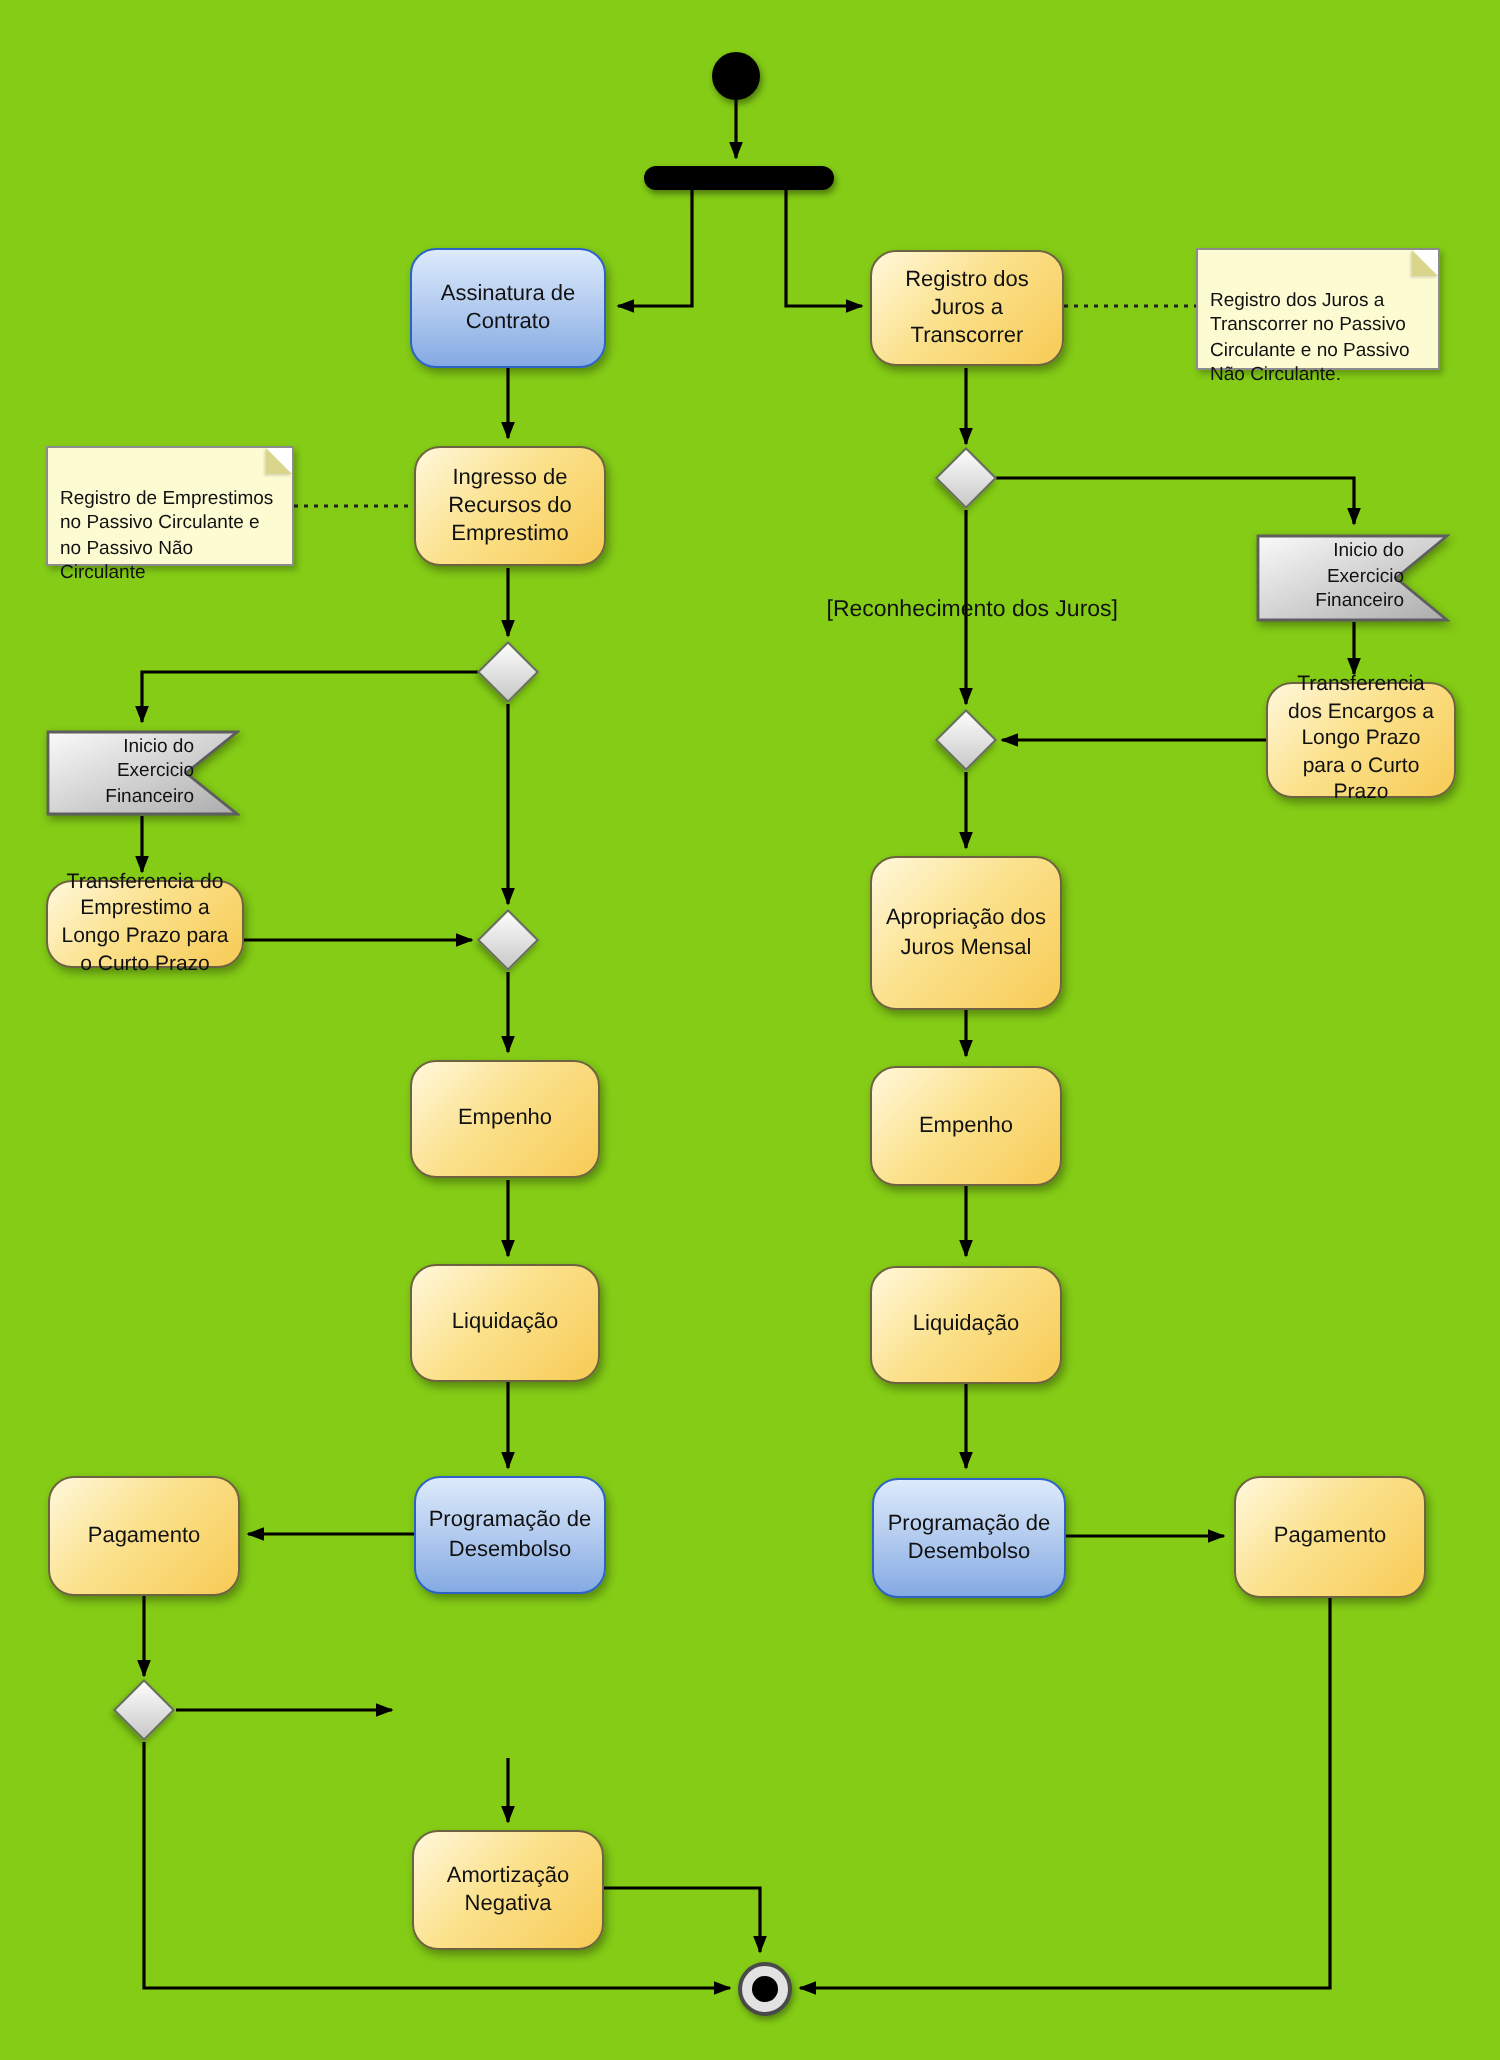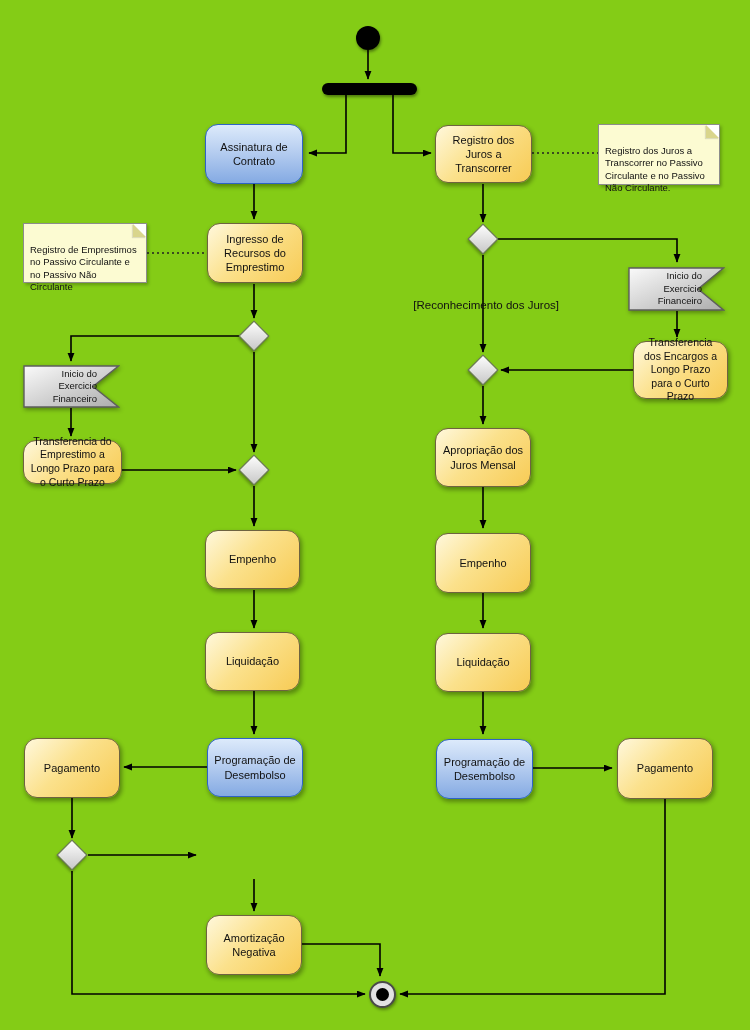--- a/index.html
+++ b/index.html
@@ -115,21 +115,21 @@
   <div class="action yellow" style="left:206px;top:915px;width:96px;height:60px;">
     <span>Amortização Negativa</span>
   </div>
 
   <div class="action yellow" style="left:435px;top:125px;width:97px;height:58px;">
     <span>Registro dos Juros a Transcorrer</span>
   </div>
   <div class="action yellow" style="left:633px;top:341px;width:95px;height:58px;font-size:10.5px;">
     <span>Transferencia dos Encargos a Longo Prazo para o Curto Prazo</span>
   </div>
-  <div class="action yellow" style="left:435px;top:428px;width:96px;height:59px;">
+  <div class="action yellow" style="left:435px;top:428px;width:96px;height:77px;">
     <span>Apropriação dos Juros Mensal</span>
   </div>
   <div class="action yellow" style="left:435px;top:533px;width:96px;height:60px;">
     <span>Empenho</span>
   </div>
   <div class="action yellow" style="left:435px;top:633px;width:96px;height:59px;">
     <span>Liquidação</span>
   </div>
   <div class="action blue" style="left:436px;top:739px;width:97px;height:60px;">
     <span>Programação de Desembolso</span>

